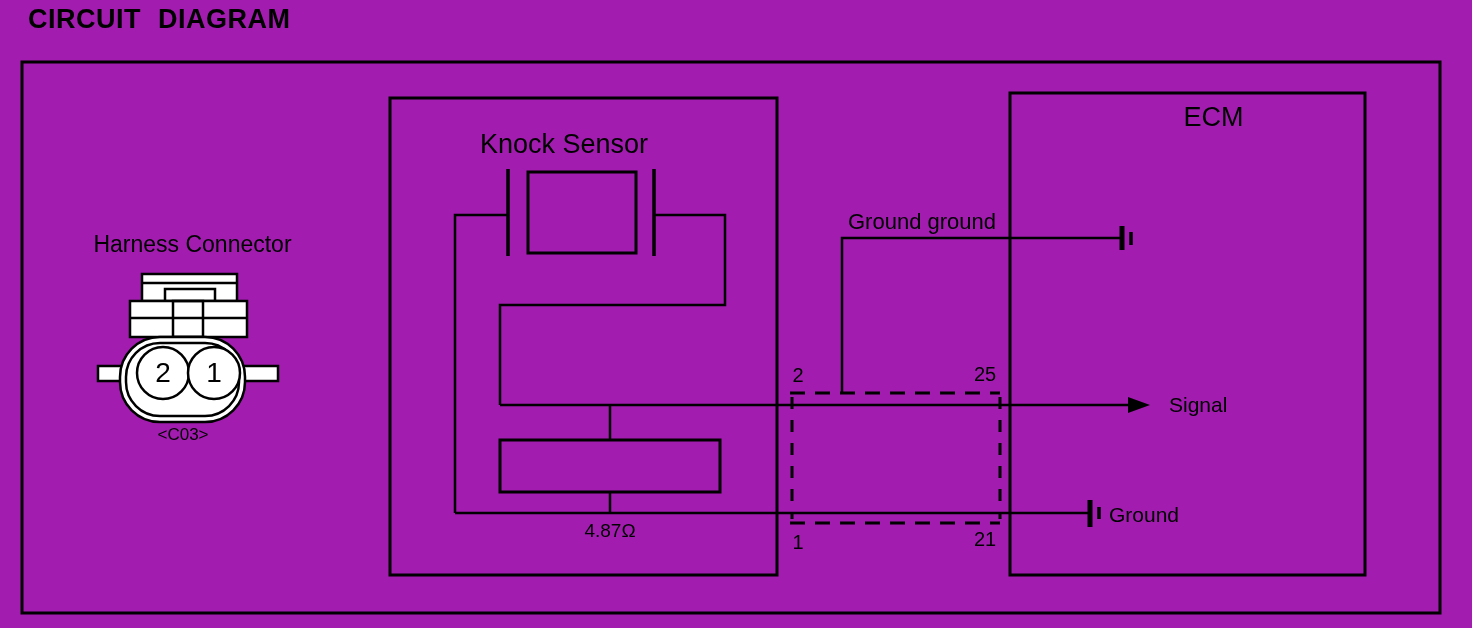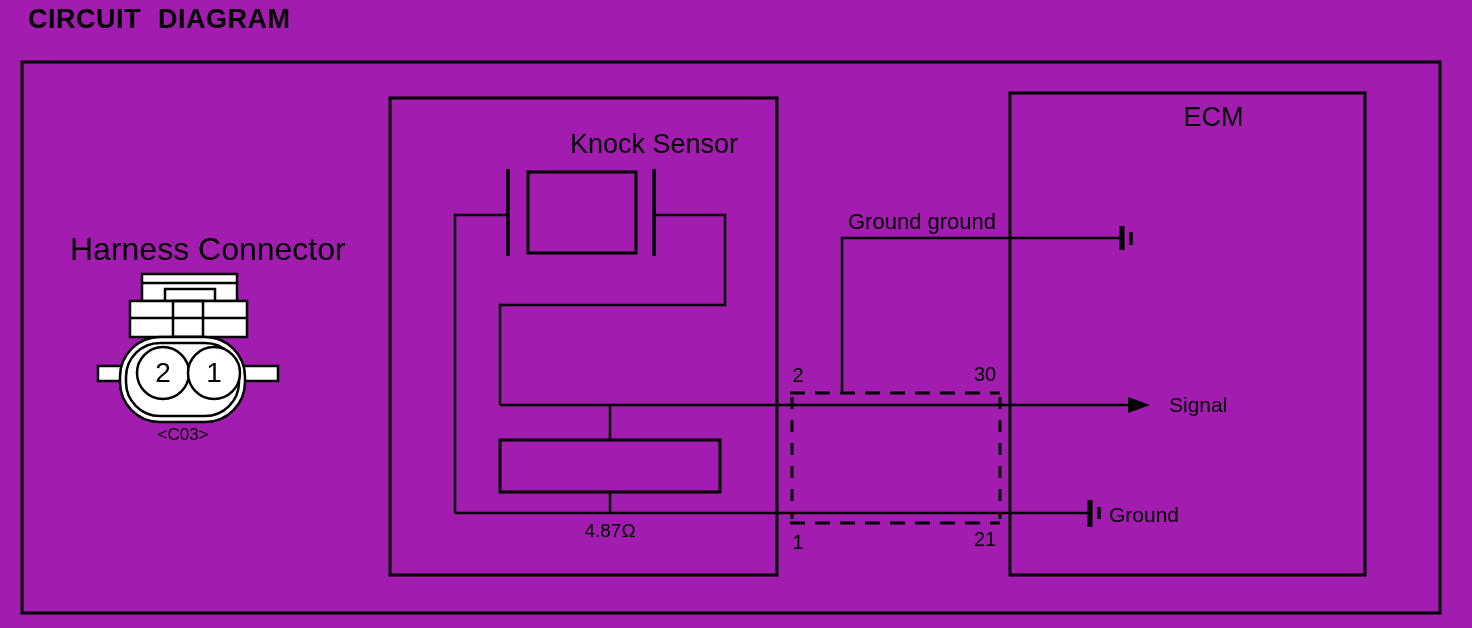--- a/index.html
+++ b/index.html
@@ -10,25 +10,25 @@
     background: #a21caf;
     font-family: "Liberation Sans", sans-serif;
     color: #000000;
     overflow: hidden;
   }
   svg { position: absolute; left: 0; top: 0; }
   .lbl { position: absolute; white-space: nowrap; color: #000; line-height: 1.1; }
   .center { text-align: center; }
 
   #title        { left: 28px;  top: 5px;   font-size: 27px; font-weight: bold; letter-spacing: 0.5px; word-spacing: 9px; }
-  #harness-label{ left: 70px;  top: 232px; width: 245px; font-size: 32px; }
+  #harness-label{ left: 70px;  top: 232px; width: 245px; font-size: 23px; }
   #connector-code{ left: 120px; top: 426px; width: 126px; font-size: 17px; }
   #pin2         { left: 147px; top: 358px; width: 32px; font-size: 28px; }
   #pin1         { left: 198px; top: 358px; width: 32px; font-size: 28px; }
-  #knock-label  { left: 390px; top: 130px; width: 348px; font-size: 27px; text-align: right; }
+  #knock-label  { left: 390px; top: 130px; width: 348px; font-size: 27px; }
   #resistance   { left: 510px; top: 521px; width: 200px; font-size: 19px; }
   #ecm-label    { left: 1010px; top: 103px; width: 407px; font-size: 27px; }
   #shield-label { left: 848px;  top: 210px; font-size: 22px; }
   #signal-label { left: 1158px; top: 393px; font-size: 21px; margin-left: 11px; }
   #ground-label { left: 1109px; top: 503px; font-size: 21px; }
   #pin-tl { left: 786px; top: 364px; width: 24px; font-size: 20px; }
   #pin-tr { left: 963px; top: 363px; width: 44px; font-size: 20px; }
   #pin-bl { left: 786px; top: 531px; width: 24px; font-size: 20px; }
   #pin-br { left: 963px; top: 528px; width: 44px; font-size: 20px; }
 </style>
@@ -99,17 +99,17 @@
   <div class="lbl center" id="knock-label">Knock Sensor</div>
   <div class="lbl center" id="resistance">4.87Ω</div>
 
   <div class="lbl center" id="ecm-label">ECM</div>
 
   <div class="lbl" id="shield-label">Ground ground</div>
   <div class="lbl" id="signal-label">Signal</div>
   <div class="lbl" id="ground-label">Ground</div>
 
   <div class="lbl center" id="pin-tl">2</div>
-  <div class="lbl center" id="pin-tr">30</div>
+  <div class="lbl center" id="pin-tr">25</div>
   <div class="lbl center" id="pin-bl">1</div>
   <div class="lbl center" id="pin-br">21</div>
 
 </div>
 
 </body></html>

